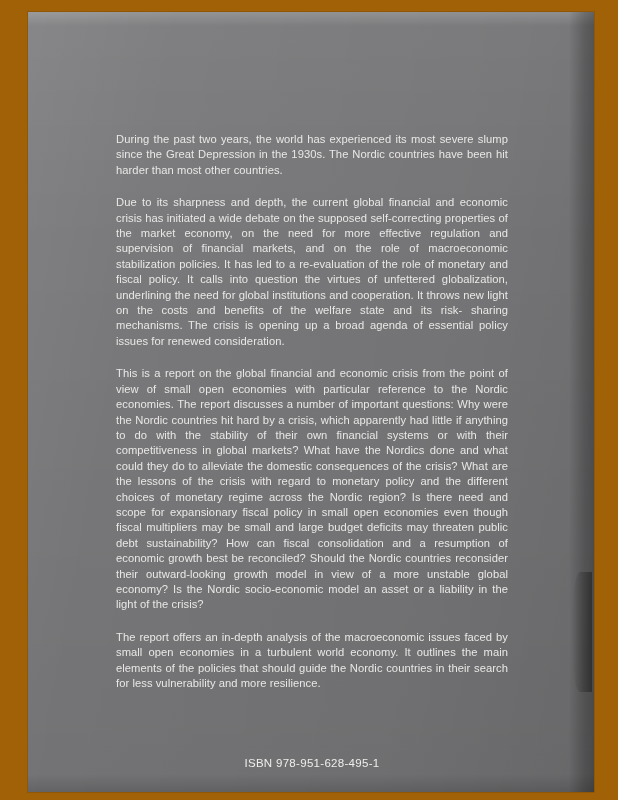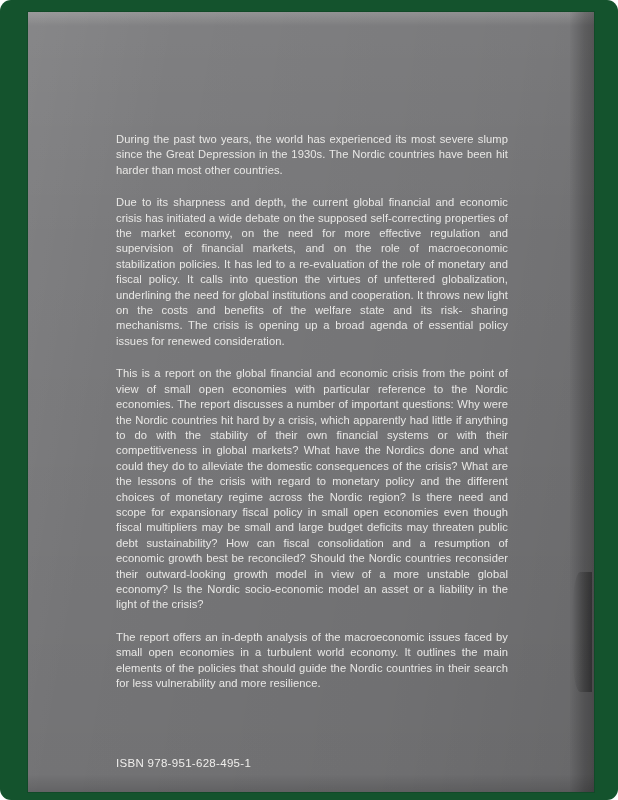--- a/index.html
+++ b/index.html
@@ -10,22 +10,21 @@
   body {
     width: 618px;
     height: 800px;
     overflow: hidden;
     font-family: "Liberation Sans", sans-serif;
   }
   .page {
     position: relative;
     width: 618px;
     height: 800px;
-    background: #14532d;
-    border-radius: 11px;
+    background: #a16207;
   }
   
   .cover {
     position: absolute;
     left: 28px;
     top: 12px;
     width: 566px;
     height: 780px;
     background: #79797b;
     background-image:
@@ -82,21 +81,21 @@
     letter-spacing: 0.06px;
   }
   .para:last-of-type {
     margin-bottom: 4px;
   }
   .isbn {
     position: absolute;
     left: 88px;
     top: 745px;
     width: 392px;
-    text-align: left;
+    text-align: center;
     color: #efeeec;
     font-size: 11.5px;
     letter-spacing: 0.3px;
   }
 </style>
 </head>
 <body>
 
 <div class="page">
   <div class="cover">

